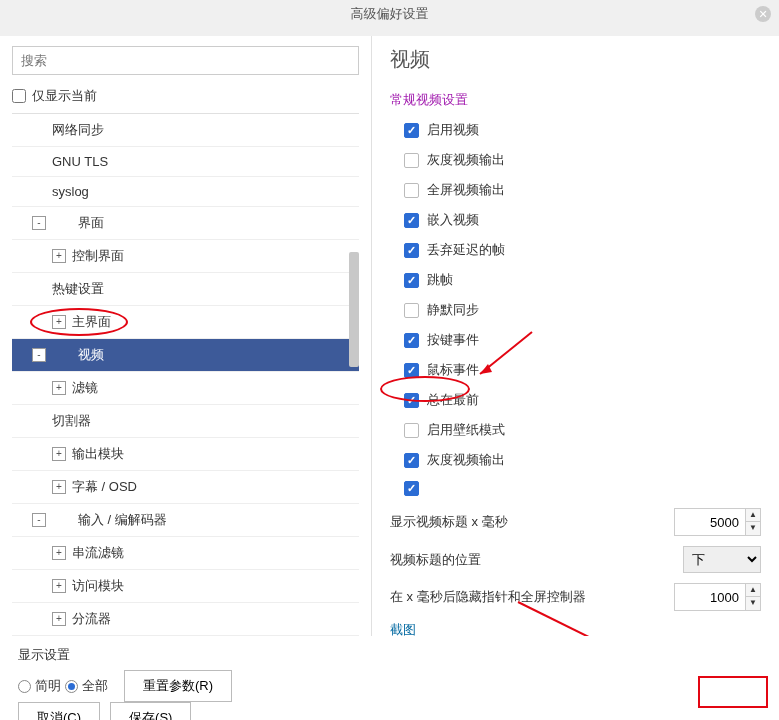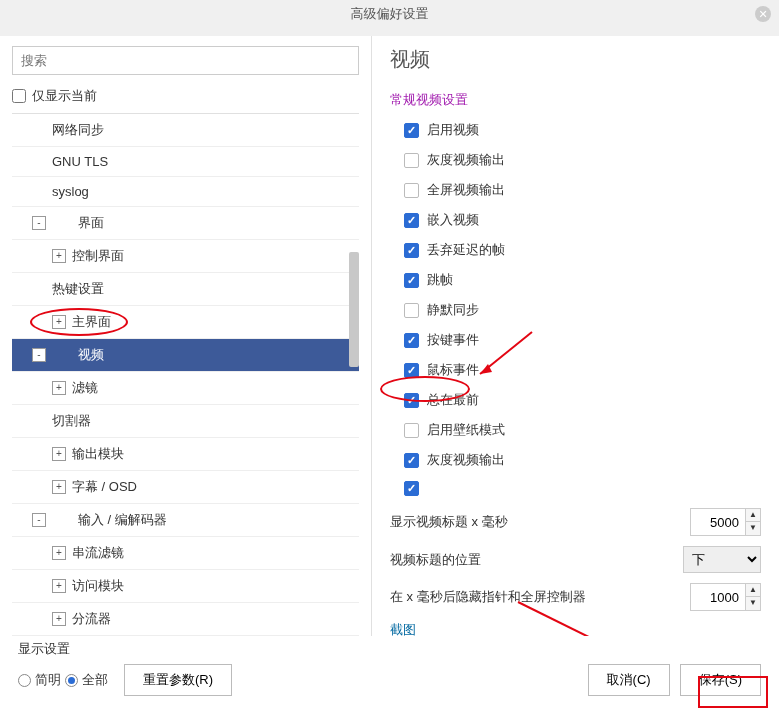--- a/index.html
+++ b/index.html
@@ -24,29 +24,29 @@
 .right-panel { flex: 1; padding: 10px 18px; overflow-y: auto; position: relative; }
 .panel-title { font-size: 20px; color: #555; margin-bottom: 18px; }
 .group-title { font-size: 13px; color: #a21caf; margin-bottom: 12px; }
 .checkbox-row { display: flex; align-items: center; gap: 8px; margin-bottom: 12px; margin-left: 14px; }
 .checkbox { width: 15px; height: 15px; border: 1px solid #bbb; border-radius: 2px; display: inline-flex; align-items: center; justify-content: center; }
 .checkbox.checked { background: #2b6cd4; border-color: #2b6cd4; }
 .checkbox.checked::after { content: "✓"; color: #fff; font-size: 11px; font-weight: bold; }
 .form-row { display: flex; align-items: center; margin-bottom: 10px; }
 .form-label { flex: 1; font-size: 13px; }
 .spinbox { display: flex; align-items: stretch; }
-.spinbox input { width: 56px; padding: 4px 6px; text-align: right; border: 1px solid #ccc; font-size: 13px; }
+.spinbox input { width: 72px; padding: 4px 6px; text-align: right; border: 1px solid #ccc; font-size: 13px; }
 .spinbtns { display: flex; flex-direction: column; border: 1px solid #ccc; border-left: none; }
 .spinbtns span { width: 14px; height: 13px; font-size: 8px; text-align: center; line-height: 12px; cursor: pointer; background: #f5f5f5; }
 .spinbtns span:first-child { border-bottom: 1px solid #ccc; }
 select { width: 78px; padding: 4px; border: 1px solid #ccc; font-size: 13px; }
 .section-title { font-size: 13px; color: #0369a1; margin: 10px 0; }
 .annot-arrow { position: absolute; pointer-events: none; }
 .annot-ellipse { position: absolute; border: 2px solid #e30613; border-radius: 50%; pointer-events: none; }
-.footer { height: 70px; padding: 10px 18px; display: flex; align-items: flex-end; justify-content: space-between; }
+.footer { height: 70px; padding: 10px 18px; display: flex; align-items: flex-start; justify-content: space-between; flex-direction: column; }
 .footer-left { display: flex; flex-direction: column; gap: 6px; }
 .radio-group { display: flex; align-items: center; gap: 4px; }
 .radio { width: 13px; height: 13px; border: 1px solid #888; border-radius: 50%; display: inline-flex; align-items: center; justify-content: center; }
 .radio.checked::after { content: ""; width: 7px; height: 7px; background: #2b6cd4; border-radius: 50%; }
 .btn { padding: 6px 18px; border: 1px solid #bbb; background: #fff; cursor: pointer; font-size: 13px; }
 .footer-right { display: flex; gap: 10px; }
 .annot-box { position: absolute; border: 2px solid #e30613; pointer-events: none; }
 </style>
 </head>
 <body>

